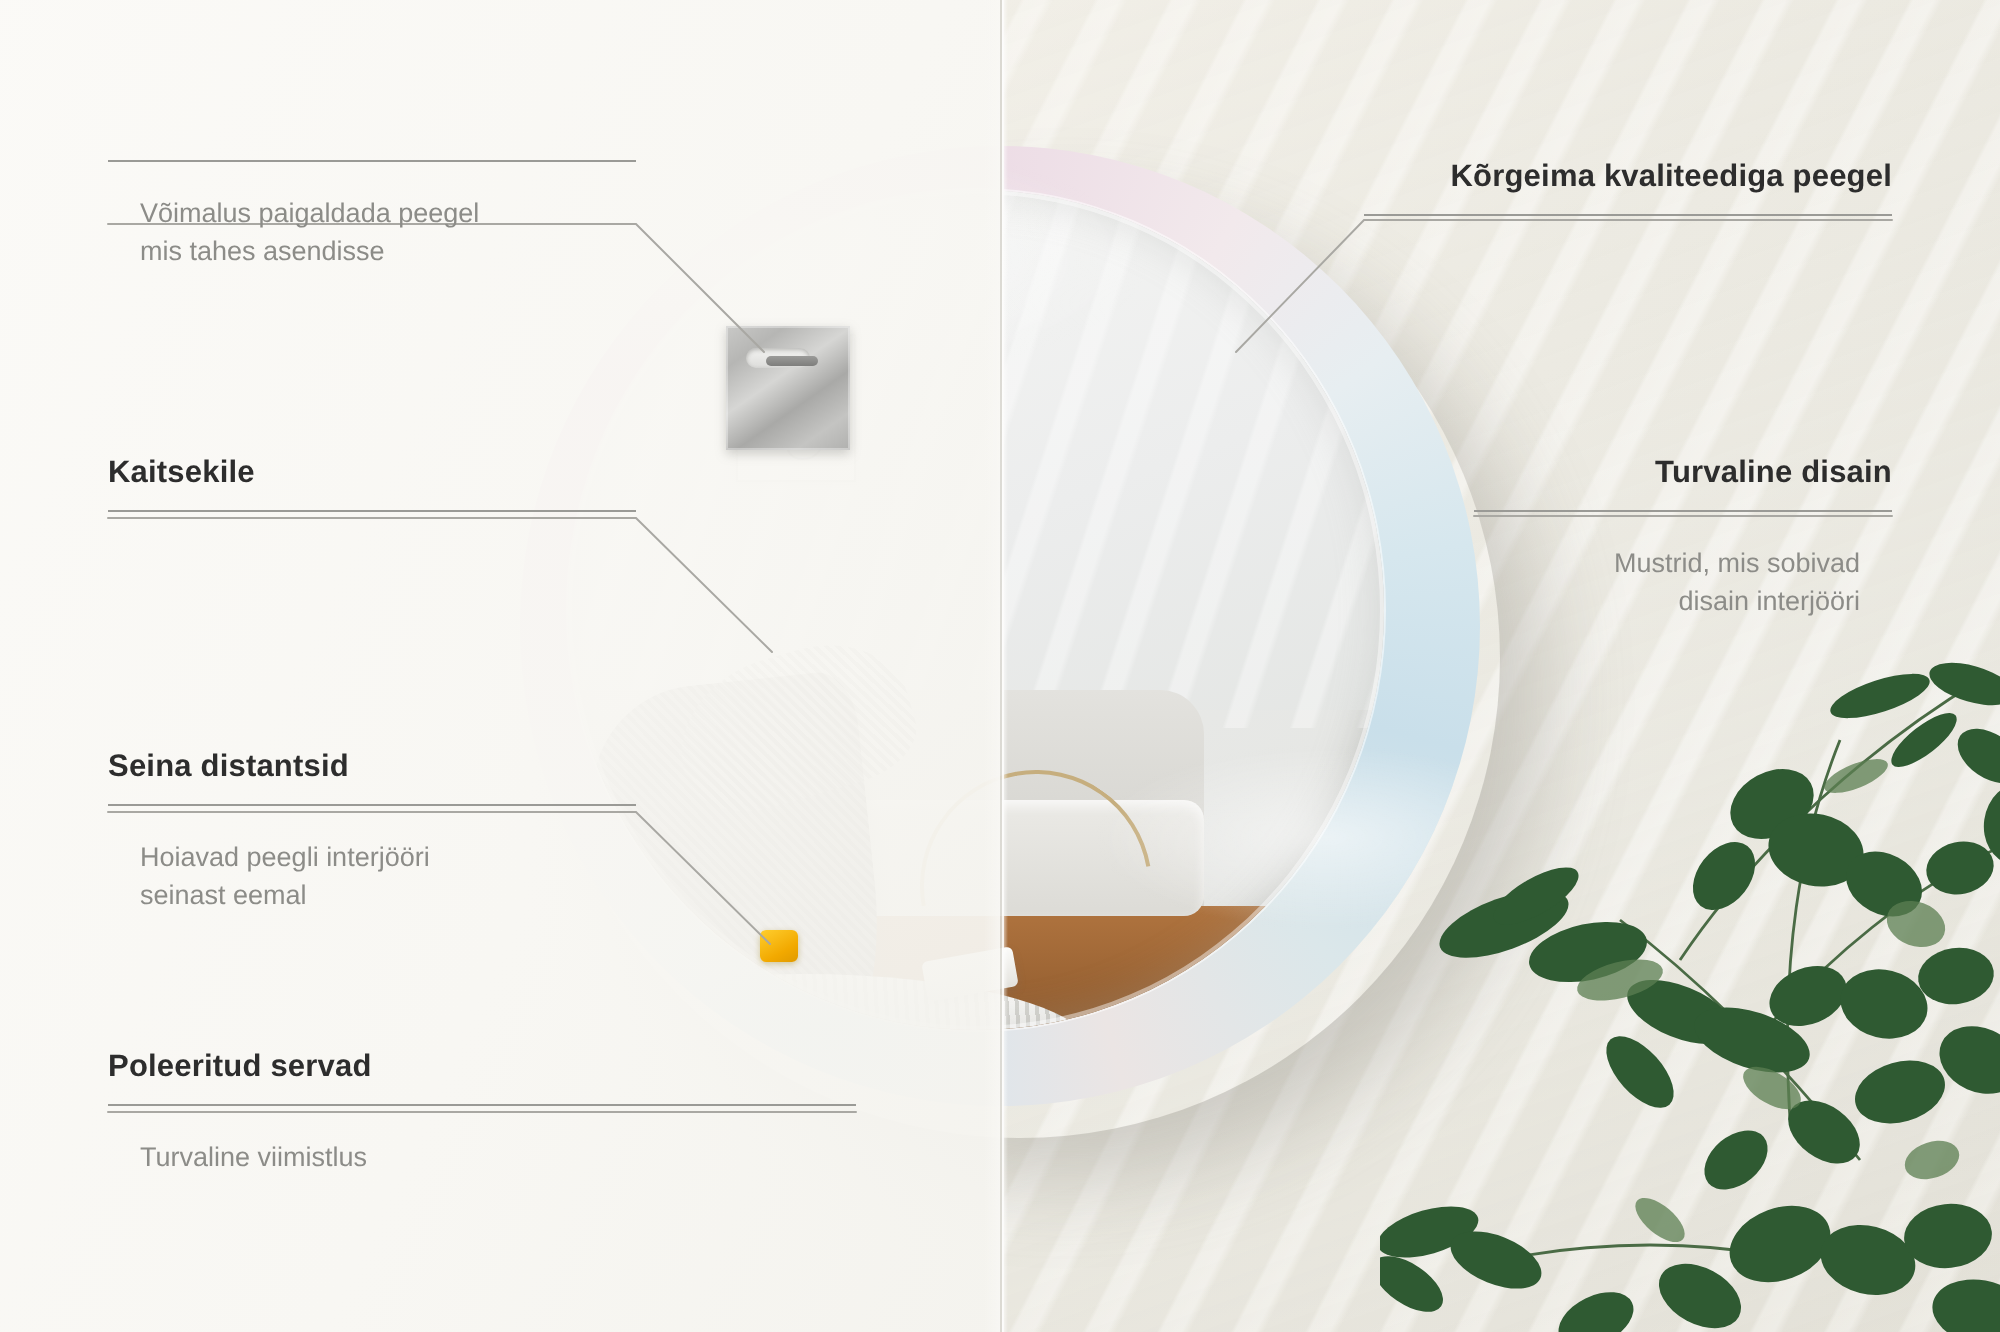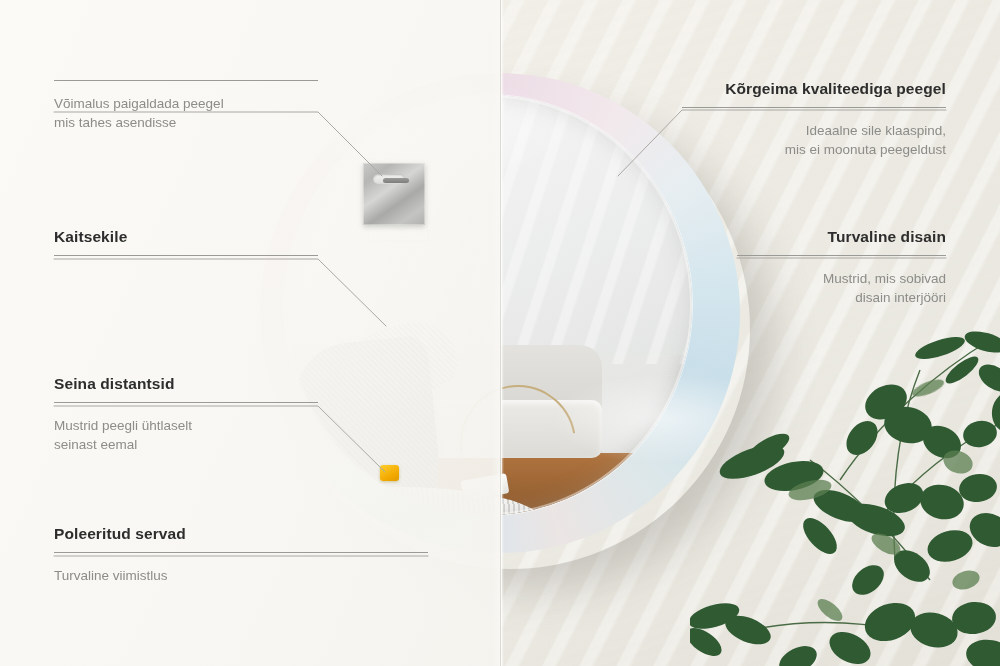--- a/index.html
+++ b/index.html
@@ -195,21 +195,21 @@
   
   .feat{position:absolute;}
   .feat h3{
     margin:0 0 9px 0;
     font-size:15.5px;font-weight:bold;color:#2d2d2d;letter-spacing:.1px;
   }
   .feat .rule{
     height:1px;background:#9a9a96;margin:0 0 13px 0;
   }
   .feat p{
-    margin:0;font-size:13.5px;line-height:1.42;color:#8c8c88;font-weight:normal;
+    margin:16px;font-size:13.5px;line-height:1.42;color:#8c8c88;font-weight:normal;
   }
   .feat.right{text-align:right;}
 
   
   .plants{position:absolute;left:690px;top:330px;width:320px;height:340px;}
 </style>
 </head>
 <body>
 
 <div id="stage">
@@ -332,33 +332,32 @@
   </div>
 
   <div class="feat" style="left:54px;top:228px;width:264px;">
     <h3>Kaitsekile</h3>
     <div class="rule"></div>
   </div>
 
   <div class="feat" style="left:54px;top:375px;width:264px;">
     <h3>Seina distantsid</h3>
     <div class="rule"></div>
-    <p><span>Mustrid peegli ühtlaselt</span><br><span>seinast eemal</span></p>
+    <p><span>Hoiavad peegli interjööri</span><br><span>seinast eemal</span></p>
   </div>
 
   <div class="feat" style="left:54px;top:525px;width:374px;">
     <h3>Poleeritud servad</h3>
     <div class="rule"></div>
     <p>Turvaline viimistlus</p>
   </div>
 
   <div class="feat right" style="left:682px;top:80px;width:264px;">
     <h3>Kõrgeima kvaliteediga peegel</h3>
     <div class="rule"></div>
-    <p><span>Ideaalne sile klaaspind,</span><br><span>mis ei moonuta peegeldust</span></p>
   </div>
 
   <div class="feat right" style="left:737px;top:228px;width:209px;">
     <h3>Turvaline disain</h3>
     <div class="rule"></div>
     <p><span>Mustrid, mis sobivad</span><br><span>disain interjööri</span></p>
   </div>
 
 </div>
 

